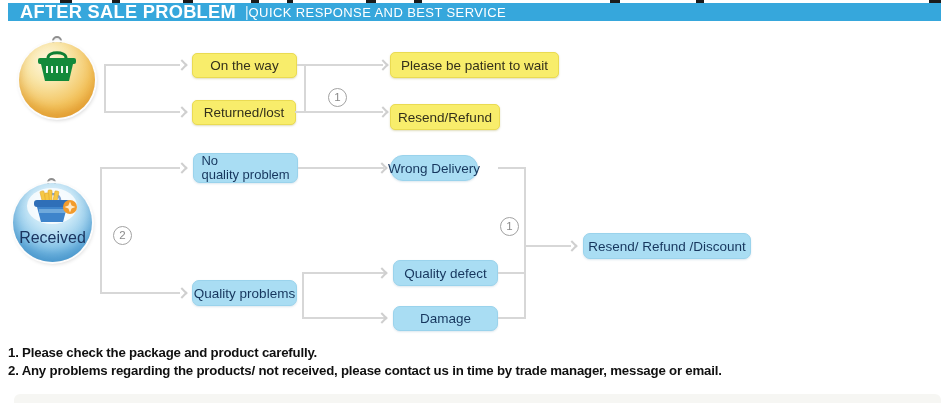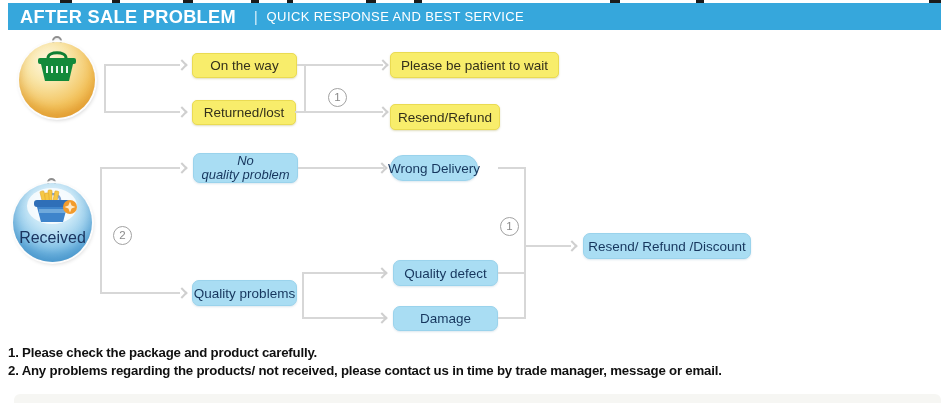--- a/index.html
+++ b/index.html
@@ -3,39 +3,39 @@
 <meta charset="utf-8">
 <style>
   html,body{margin:0;padding:0;background:#ffffff;}
   #page{position:relative;width:941px;height:403px;background:#ffffff;overflow:hidden;
         font-family:"Liberation Sans","DejaVu Sans",sans-serif;}
 
   
   .dash{position:absolute;top:0;height:3px;background:#1b1b1b;}
 
   
-  .banner{position:absolute;left:8px;top:3px;width:933px;height:27px;background:#36A7DC;
-          display:flex;align-items:center;padding-left:12px;box-sizing:border-box;gap:9px;}
+  .banner{position:absolute;left:8px;top:3px;width:933px;height:18px;background:#36A7DC;
+          display:flex;align-items:center;padding-left:12px;box-sizing:border-box;gap:0;}
   .banner-title{color:#ffffff;font-weight:bold;font-size:19px;letter-spacing:.3px;
                 transform:scaleX(.96);transform-origin:left center;white-space:nowrap;}
   .banner-sep{color:#dff2fc;font-size:14px;font-weight:400;}
   .banner-sub{color:#ffffff;font-size:13px;letter-spacing:.4px;white-space:nowrap;}
 
   
   .line{position:absolute;background:#D7D7D7;}
   .ah{position:absolute;width:8px;height:8px;border-top:2px solid #CFCFCF;border-right:2px solid #CFCFCF;
       transform:rotate(45deg);box-sizing:border-box;}
 
   
   .badge{position:absolute;width:17px;height:17px;border:1px solid #A2A2A2;border-radius:50%;
          color:#8A8A8A;font-size:11.5px;line-height:16px;text-align:center;background:#fff;}
 
   
   .ybox,.bbox{position:absolute;display:flex;align-items:center;justify-content:center;
-              text-align:center;box-sizing:border-box;white-space:nowrap;}
+              box-sizing:border-box;white-space:nowrap;}
   .ybox{background:#F8ED6B;border:1px solid #EADB52;border-radius:5px;color:#33301B;
         font-size:13.5px;box-shadow:0 1px 2px rgba(150,140,40,.30);}
   .bbox{background:#A9DDF3;border:1px solid #9AD3EC;border-radius:7px;color:#16365D;
         font-size:13.5px;box-shadow:0 1px 2px rgba(60,120,160,.18);}
   .two-line{line-height:14px;white-space:normal;font-size:13px;}
 
   
   .bauble{position:absolute;border-radius:50%;display:flex;flex-direction:column;align-items:center;}
   #circle-notrec{left:19px;top:42px;width:76px;height:76px;
      background:radial-gradient(circle at 38% 26%,#FEF8E2 0%,#F9E7AC 28%,#F3C35E 62%,#EB9D2D 100%);
@@ -141,21 +141,21 @@
     <div class="bauble-label rec-label" style="margin-top:5px">Received</div>
   </div>
 
   <div class="line" style="left:100px;top:168px;width:2px;height:125px;"></div>
   <div class="line" style="left:100px;top:167px;width:80px;height:2px;"></div>
   <div class="ah" style="left:178px;top:164px;"></div>
   <div class="line" style="left:100px;top:292px;width:80px;height:2px;"></div>
   <div class="ah" style="left:178px;top:289px;"></div>
   <div class="badge" style="left:113px;top:226px;">2</div>
 
-  <div class="bbox two-line" style="left:193px;top:153px;width:105px;height:30px;font-style:italic;">
+  <div class="bbox two-line" style="left:193px;top:153px;width:105px;height:30px;">
     <span>
       <span>No</span><br>
       <span>quality problem</span>
     </span>
   </div>
   <div class="bbox" style="left:192px;top:280px;width:105px;height:26px;">
     <span>Quality problems</span>
   </div>
 
   <div class="line" style="left:298px;top:167px;width:86px;height:2px;"></div>

